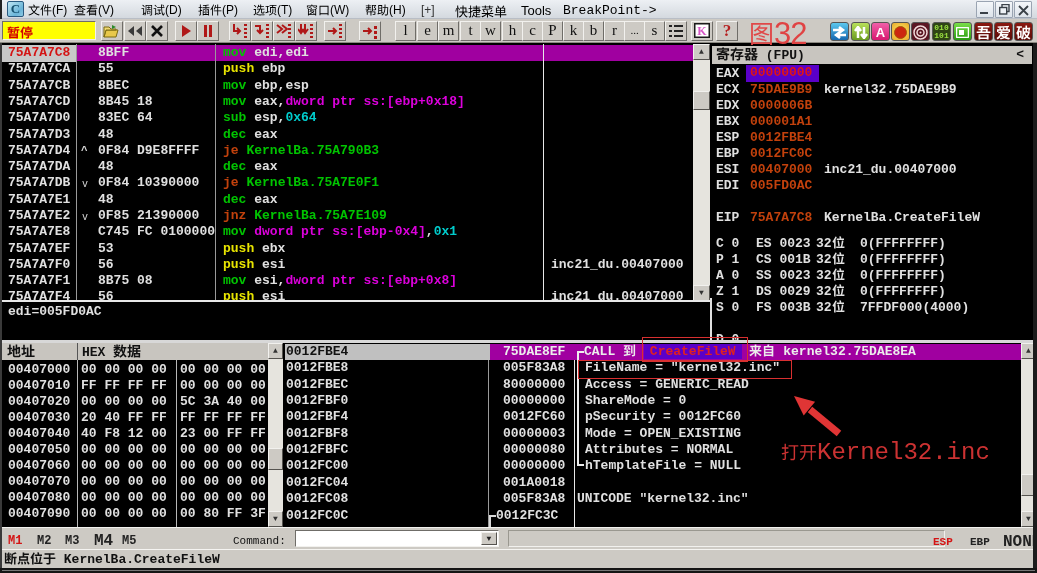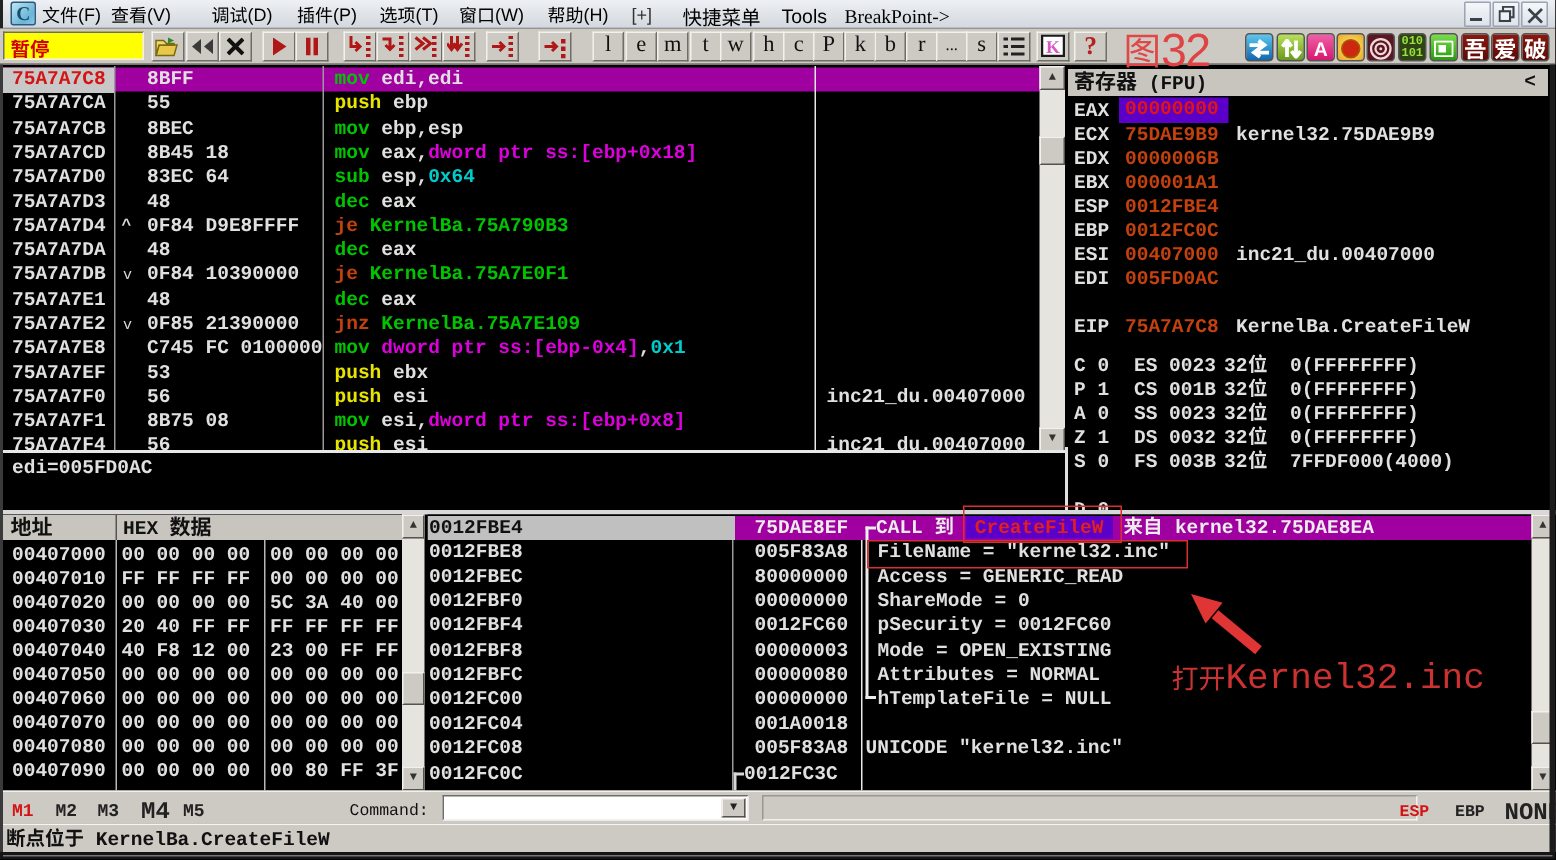--- a/index.html
+++ b/index.html
@@ -179,21 +179,21 @@
 <div class="abs" style="left:455px;top:3px"><svg class="cn " style="width:13px;height:13px">
         <use href="#g5FEB"></use>
       </svg><svg class="cn " style="width:13px;height:13px">
         <use href="#g6377"></use>
       </svg><svg class="cn " style="width:13px;height:13px">
         <use href="#g83DC"></use>
       </svg><svg class="cn " style="width:13px;height:13px">
         <use href="#g5355"></use>
       </svg></div>
 <div class="abs" style="left:521px;top:3px;font-size:13px;color:#000;font-family:'Liberation Sans',sans-serif">Tools</div>
-<div class="abs" style="left:563px;top:3px;font-size:13px;color:#000;font-family:Liberation Serif, serif">BreakPoint-&gt;</div>
+<div class="abs" style="left:563px;top:3px;font-size:13px;color:#000;font-family:Liberation Mono, monospace">BreakPoint-&gt;</div>
 <div class="abs" style="left:976px;top:1px;width:18px;height:17px;background:linear-gradient(#f4f7fa,#dde3ea);border:1px solid #9aa4b2;border-radius:1px;text-align:center"><svg width="10" height="10" style="margin-top:4px">
         <rect x="0" y="6" width="8" height="2" fill="#3a4148"></rect>
       </svg></div>
 <div class="abs" style="left:995px;top:1px;width:18px;height:17px;background:linear-gradient(#f4f7fa,#dde3ea);border:1px solid #9aa4b2;border-radius:1px;text-align:center"><svg width="11" height="11" style="margin-top:2px">
         <rect x="3" y="0.5" width="7" height="7" fill="none" stroke="#3a4148" stroke-width="1.4"></rect>
         <rect x="0.7" y="3.5" width="7" height="6.5" fill="#eef2f6" stroke="#3a4148" stroke-width="1.4"></rect>
       </svg></div>
 <div class="abs" style="left:1014px;top:1px;width:18px;height:17px;background:linear-gradient(#f4f7fa,#dde3ea);border:1px solid #9aa4b2;border-radius:1px;text-align:center"><svg width="11" height="11" style="margin-top:3px">
         <path d="M1 1 L10 10 M10 1 L1 10" stroke="#3a4148" stroke-width="1.8"></path>
       </svg></div>
@@ -344,21 +344,21 @@
       </svg><svg class="cn " style="width:14px;height:14px">
         <use href="#g5B58"></use>
       </svg><svg class="cn " style="width:14px;height:14px">
         <use href="#g5668"></use>
       </svg> (FPU)<span class="abs" style="right:8px;top:1px">&lt;</span></div><div class="row" style="top:22px"><span class="abs" style="left:4px">EAX</span><span class="abs" style="left:38px"><span class="abs" style="left:-4px;top:-1px;width:73px;height:17px;background:#5a00c8;color:#e01414;padding-left:4px">00000000</span></span><span class="abs" style="left:112px"></span></div><div class="row" style="top:38px"><span class="abs" style="left:4px">ECX</span><span class="abs" style="left:38px"><span class="r">75DAE9B9</span></span><span class="abs" style="left:112px">kernel32.75DAE9B9</span></div><div class="row" style="top:54px"><span class="abs" style="left:4px">EDX</span><span class="abs" style="left:38px"><span class="r">0000006B</span></span><span class="abs" style="left:112px"></span></div><div class="row" style="top:70px"><span class="abs" style="left:4px">EBX</span><span class="abs" style="left:38px"><span class="r">000001A1</span></span><span class="abs" style="left:112px"></span></div><div class="row" style="top:86px"><span class="abs" style="left:4px">ESP</span><span class="abs" style="left:38px"><span class="r">0012FBE4</span></span><span class="abs" style="left:112px"></span></div><div class="row" style="top:102px"><span class="abs" style="left:4px">EBP</span><span class="abs" style="left:38px"><span class="r">0012FC0C</span></span><span class="abs" style="left:112px"></span></div><div class="row" style="top:118px"><span class="abs" style="left:4px">ESI</span><span class="abs" style="left:38px"><span class="r">00407000</span></span><span class="abs" style="left:112px">inc21_du.00407000</span></div><div class="row" style="top:134px"><span class="abs" style="left:4px">EDI</span><span class="abs" style="left:38px"><span class="r">005FD0AC</span></span><span class="abs" style="left:112px"></span></div><div class="row" style="top:166px"><span class="abs" style="left:4px">EIP</span><span class="abs" style="left:38px"><span class="r">75A7A7C8</span></span><span class="abs" style="left:112px">KernelBa.CreateFileW</span></div><div class="row" style="top:192px"><span class="abs" style="left:4px">C 0</span><span class="abs" style="left:44px">ES 0023</span><span class="abs" style="left:104px">32<svg class="cn " style="width:13px;height:13px">
           <use href="#g4F4D"></use>
         </svg></span><span class="abs" style="left:148px">0(FFFFFFFF)</span></div><div class="row" style="top:208px"><span class="abs" style="left:4px">P 1</span><span class="abs" style="left:44px">CS 001B</span><span class="abs" style="left:104px">32<svg class="cn " style="width:13px;height:13px">
           <use href="#g4F4D"></use>
         </svg></span><span class="abs" style="left:148px">0(FFFFFFFF)</span></div><div class="row" style="top:224px"><span class="abs" style="left:4px">A 0</span><span class="abs" style="left:44px">SS 0023</span><span class="abs" style="left:104px">32<svg class="cn " style="width:13px;height:13px">
           <use href="#g4F4D"></use>
-        </svg></span><span class="abs" style="left:148px">0(FFFFFFFF)</span></div><div class="row" style="top:240px"><span class="abs" style="left:4px">Z 1</span><span class="abs" style="left:44px">DS 0032</span><span class="abs" style="left:104px">32<svg class="cn " style="width:13px;height:13px">
+        </svg></span><span class="abs" style="left:148px">0(FFFFFFFF)</span></div><div class="row" style="top:240px"><span class="abs" style="left:4px">Z 1</span><span class="abs" style="left:44px">DS 0029</span><span class="abs" style="left:104px">32<svg class="cn " style="width:13px;height:13px">
           <use href="#g4F4D"></use>
         </svg></span><span class="abs" style="left:148px">0(FFFFFFFF)</span></div><div class="row" style="top:256px"><span class="abs" style="left:4px">S 0</span><span class="abs" style="left:44px">FS 003B</span><span class="abs" style="left:104px">32<svg class="cn " style="width:13px;height:13px">
           <use href="#g4F4D"></use>
         </svg></span><span class="abs" style="left:148px">7FFDF000(4000)</span></div><div class="row" style="top:288px"><span class="abs" style="left:4px">D 0</span></div></div>
 <div class="abs" style="left:0;top:300px;width:710px;height:2px;background:#e8e8e8"></div>
 <div class="abs mono" style="left:2px;top:302px;width:708px;height:38px;background:#000"><span class="abs" style="left:6px;top:2px">edi=005FD0AC</span></div>
 <div class="abs" style="left:0;top:340px;width:1037px;height:3px;background:#d8d8d8"></div>
 <div class="abs mono" style="left:2px;top:343px;width:266px;height:184px;background:#000;overflow:hidden"><div class="abs" style="left:0;top:0;width:266px;height:17px;background:#c8c5bf;color:#111"><span class="abs" style="left:5px;top:1px"><svg class="cn " style="width:14px;height:14px">
           <use href="#g5730"></use>
         </svg><svg class="cn " style="width:14px;height:14px">

